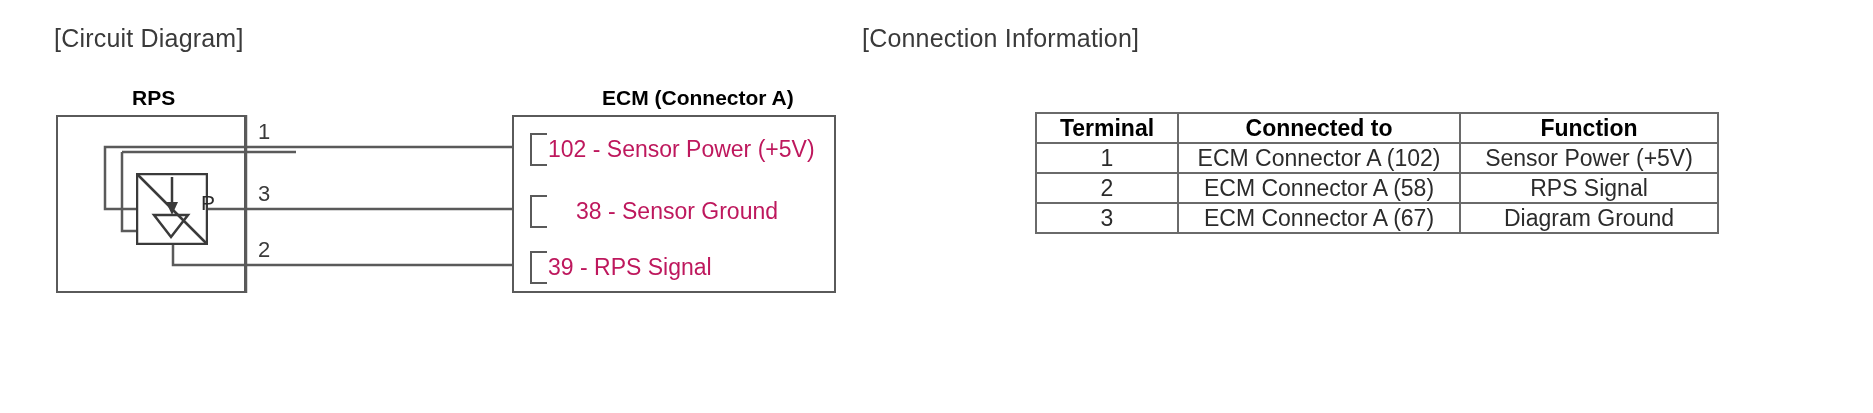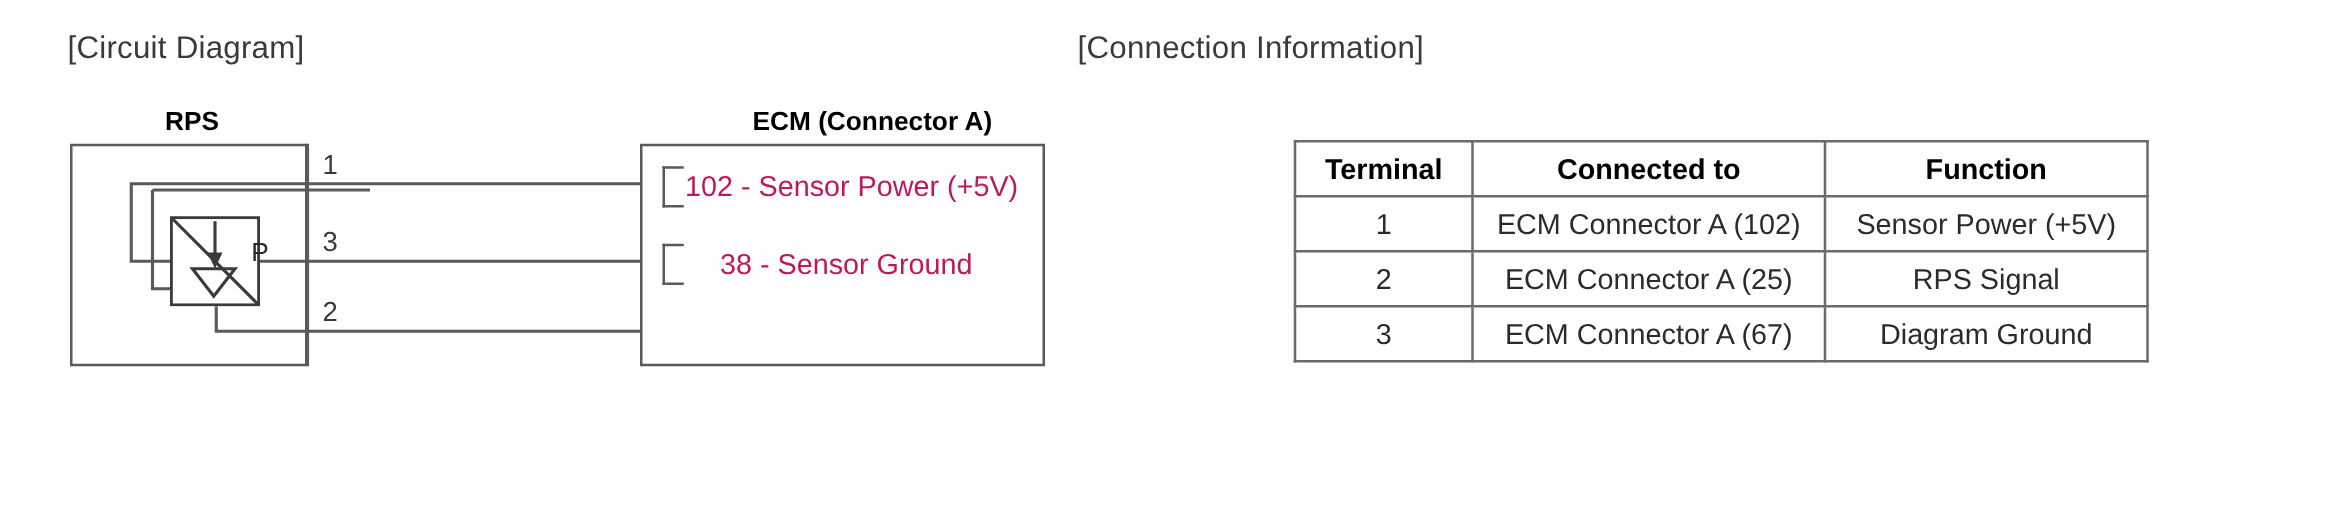--- a/index.html
+++ b/index.html
@@ -120,21 +120,21 @@
     background: #fff;
   }
   #connection-table th,
   #connection-table td {
     border: 2px solid #6a6a6a;
     text-align: center;
     vertical-align: middle;
     font-size: 23px;
     color: #2b2b2b;
     padding: 0 8px;
-    height: 44px;
+    height: 30px;
     box-sizing: border-box;
     white-space: nowrap;
   }
   #connection-table th {
     font-weight: bold;
     color: #000;
   }
   .col-terminal { width: 142px; }
   .col-connected { width: 282px; }
   .col-function { width: 258px; }
@@ -190,20 +190,24 @@
   <div id="ecm-terminal-0" class="ecm-terminal">
     <span class="terminal-bracket"></span>
     <span class="ecm-terminal-text">102 - Sensor Power (+5V)</span>
   </div>
 
   <div id="ecm-terminal-1" class="ecm-terminal">
     <span class="terminal-bracket"></span>
     <span class="ecm-terminal-text">38 - Sensor Ground</span>
   </div>
 
+  <div id="ecm-terminal-2" class="ecm-terminal">
+    <span class="terminal-bracket"></span>
+    <span class="ecm-terminal-text">39 - RPS Signal</span>
+  </div>
 
 </div>
 
 <div id="connection-heading" class="section-label">[Connection Information]</div>
 
 <table id="connection-table">
   <thead>
     <tr>
       <th class="col-terminal">Terminal</th>
       <th class="col-connected">Connected to</th>
@@ -211,21 +215,21 @@
     </tr>
   </thead>
   <tbody>
     <tr>
       <td>1</td>
       <td>ECM Connector A (102)</td>
       <td>Sensor Power (+5V)</td>
     </tr>
     <tr>
       <td>2</td>
-      <td>ECM Connector A (25)</td>
+      <td>ECM Connector A (58)</td>
       <td>RPS Signal</td>
     </tr>
     <tr>
       <td>3</td>
       <td>ECM Connector A (67)</td>
       <td>Diagram Ground</td>
     </tr>
   </tbody>
 </table>
 

